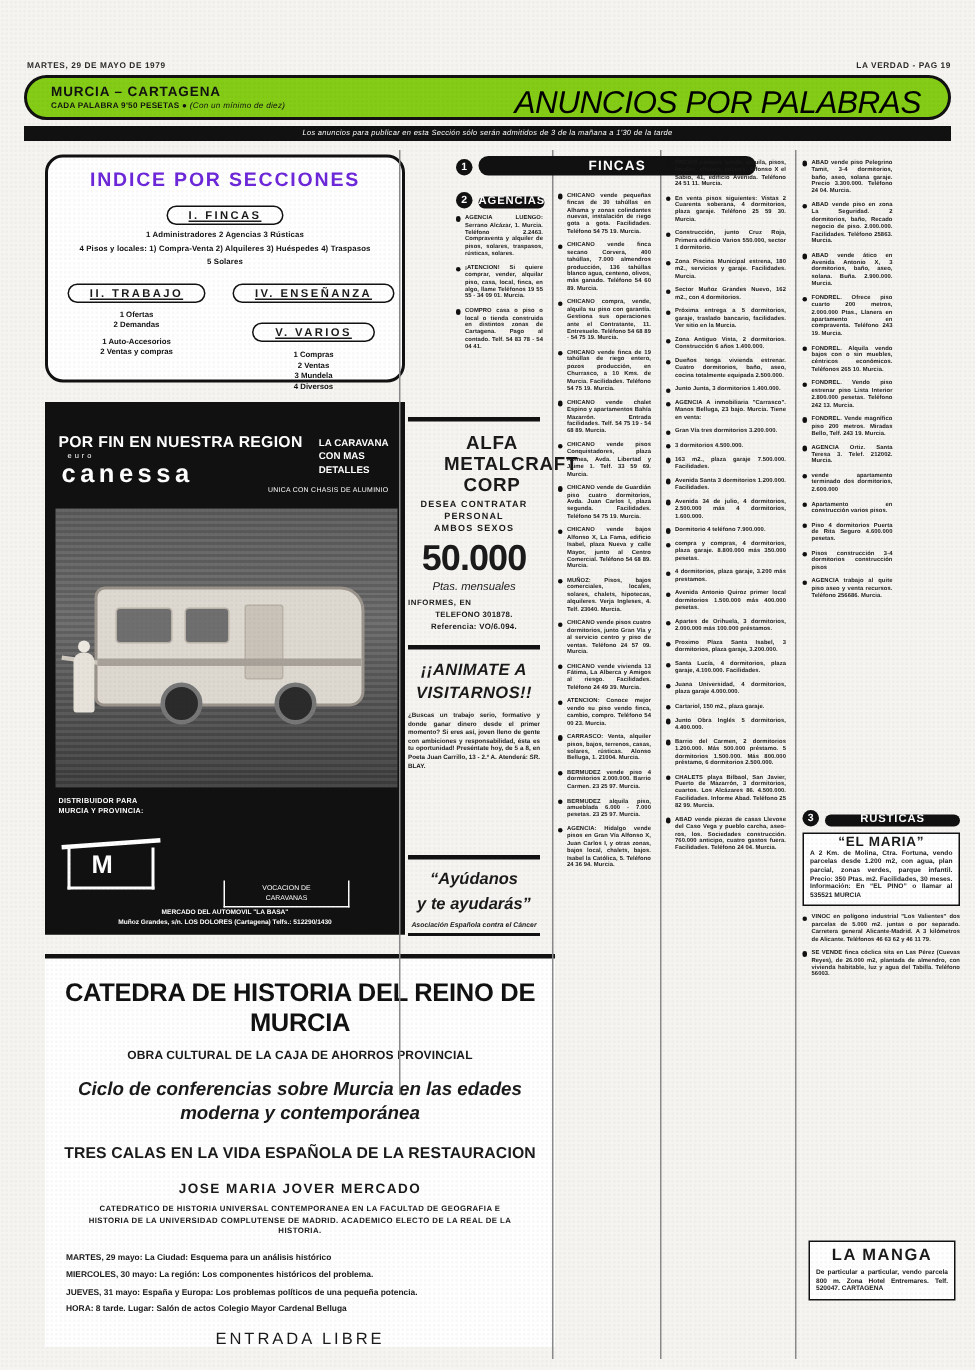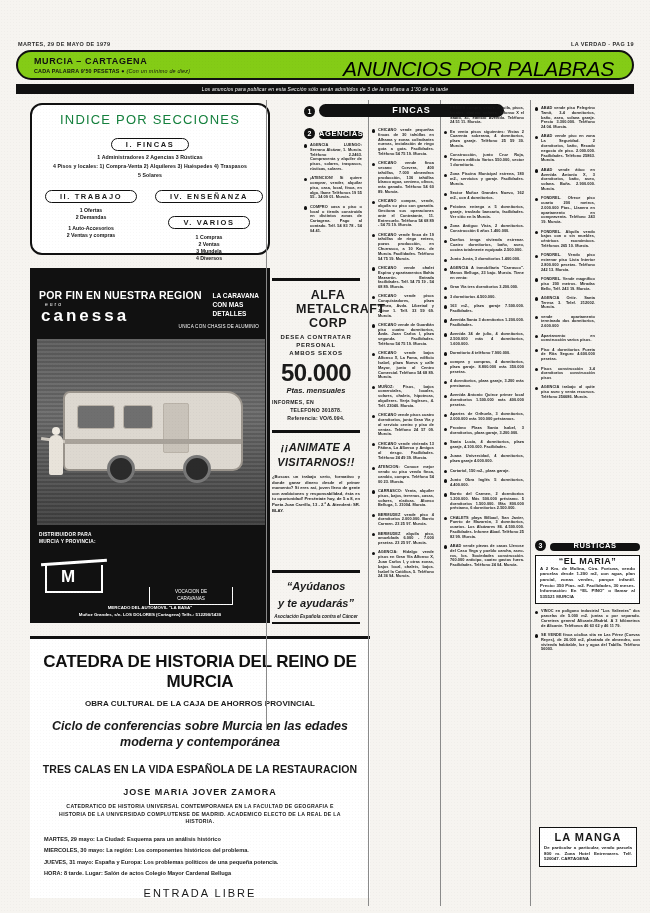--- a/index.html
+++ b/index.html
@@ -30,24 +30,24 @@
      line-height:10px;letter-spacing:.2px;}
 
   
   .box{position:absolute;box-sizing:border-box;}
   .hr{background:#111;}
   .col-rule{position:absolute;width:1px;background:#8a8a8a;}
 
   
   .indice{left:30px;top:103px;width:240px;height:152px;border:2px solid #111;
      border-radius:12px;background:#fff;}
-  .ind-title{text-align:center;font-size:13px;font-weight:normal;letter-spacing:1.2px;
-     margin-top:7px;color:#15803d;}
+  .ind-title{text-align:center;font-size:13px;font-weight:bold;letter-spacing:1.2px;
+     margin-top:7px;color:#6d28d9;}
   .pill{border:1.5px solid #111;border-radius:9px;display:inline-block;
-     padding:1px 14px;font-size:7.5px;font-weight:bold;letter-spacing:1.6px;background:#fff;}
+     padding:1px 14px;font-size:7.5px;font-weight:bold;letter-spacing:1.6px;background:#fff;text-decoration:underline;}
   .pill.inv{background:#111;color:#fff;}
   .ctr{text-align:center;}
   .ind-line{font-size:5.2px;font-weight:bold;letter-spacing:.1px;margin-top:3px;color:#111;}
   .two{display:flex;margin-top:5px;}
   .two>div{flex:1;}
   .sub{font-size:5.2px;font-weight:bold;line-height:7px;color:#111;}
 
   
   .carav{left:30px;top:268px;width:240px;height:355px;background:#111;color:#fff;
      border:1px solid #111;}
@@ -131,21 +131,21 @@
   .adbox .ttl{text-align:center;font-size:9px;font-weight:bold;letter-spacing:.5px;
      margin-bottom:2px;}
   .adbox .bd{font-size:4.4px;line-height:5.6px;font-weight:bold;text-align:justify;}
   .manga .ttl{font-size:11px;letter-spacing:1px;}
 
   
   .alfa{left:272px;top:288px;width:88px;text-align:center;}
   .alfa .n1{font-size:12.5px;font-weight:bold;letter-spacing:.5px;line-height:14px;margin-left:24px;}
   .alfa .n2{font-size:6px;font-weight:bold;letter-spacing:.8px;line-height:8px;margin-top:3px;}
   .alfa .big{font-size:24px;font-weight:bold;letter-spacing:-.6px;margin-top:2px;}
-  .alfa .ptas{font-size:7.5px;font-weight:bold;font-style:italic;margin-top:-1px;}
+  .alfa .ptas{font-size:7.5px;font-weight:normal;font-style:italic;margin-top:-1px;}
   .alfa .inf{font-size:5.2px;font-weight:bold;letter-spacing:.4px;margin-top:4px;text-align:left;}
   .alfa .tel{font-size:5.2px;font-weight:bold;letter-spacing:.2px;margin-top:2px;}
   .anim{left:272px;top:440px;width:88px;text-align:center;}
   .anim .t{font-size:11px;font-weight:bold;font-style:italic;line-height:15px;letter-spacing:.3px;}
   .anim .b{font-size:4.2px;line-height:5.6px;text-align:justify;margin-top:4px;font-weight:bold;}
   .ayuda{left:272px;top:578px;width:88px;text-align:center;}
   .ayuda .q{font-size:11px;font-style:italic;font-weight:bold;line-height:17px;}
   .ayuda .s{font-size:4.6px;font-weight:bold;font-style:italic;margin-top:2px;}
 </style>
 </head>
@@ -245,21 +245,21 @@
       <div>Muñoz Grandes, s/n. LOS DOLORES (Cartagena) Telfs.: 512290/1430</div>
     </div>
   </div>
 
   <div class="box catedra">
     <div class="cat-t1">CATEDRA DE HISTORIA DEL REINO DE MURCIA</div>
     <div class="cat-t2">OBRA CULTURAL DE LA CAJA DE AHORROS PROVINCIAL</div>
     <div class="cat-t3" style="white-space:pre-line;">Ciclo de conferencias sobre Murcia en las edades
 moderna y contemporánea</div>
     <div class="cat-t4">TRES CALAS EN LA VIDA ESPAÑOLA DE LA RESTAURACION</div>
-    <div class="cat-t5">JOSE MARIA JOVER ZAMORA</div>
+    <div class="cat-t5">JOSE MARIA JOVER MERCADO</div>
     <div class="cat-t6">CATEDRATICO DE HISTORIA UNIVERSAL CONTEMPORANEA EN LA FACULTAD DE GEOGRAFIA E HISTORIA DE LA UNIVERSIDAD COMPLUTENSE DE MADRID. ACADEMICO ELECTO DE LA REAL DE LA HISTORIA.</div>
     <div class="cat-sched">
       <div>MARTES, 29 mayo: La Ciudad: Esquema para un análisis histórico</div>
       <div>MIERCOLES, 30 mayo: La región: Los componentes históricos del problema.</div>
       <div>JUEVES, 31 mayo: España y Europa: Los problemas políticos de una pequeña potencia.</div>
       <div>HORA: 8 tarde. Lugar: Salón de actos Colegio Mayor Cardenal Belluga</div>
     </div>
     <div class="cat-free">ENTRADA LIBRE</div>
   </div>
 

